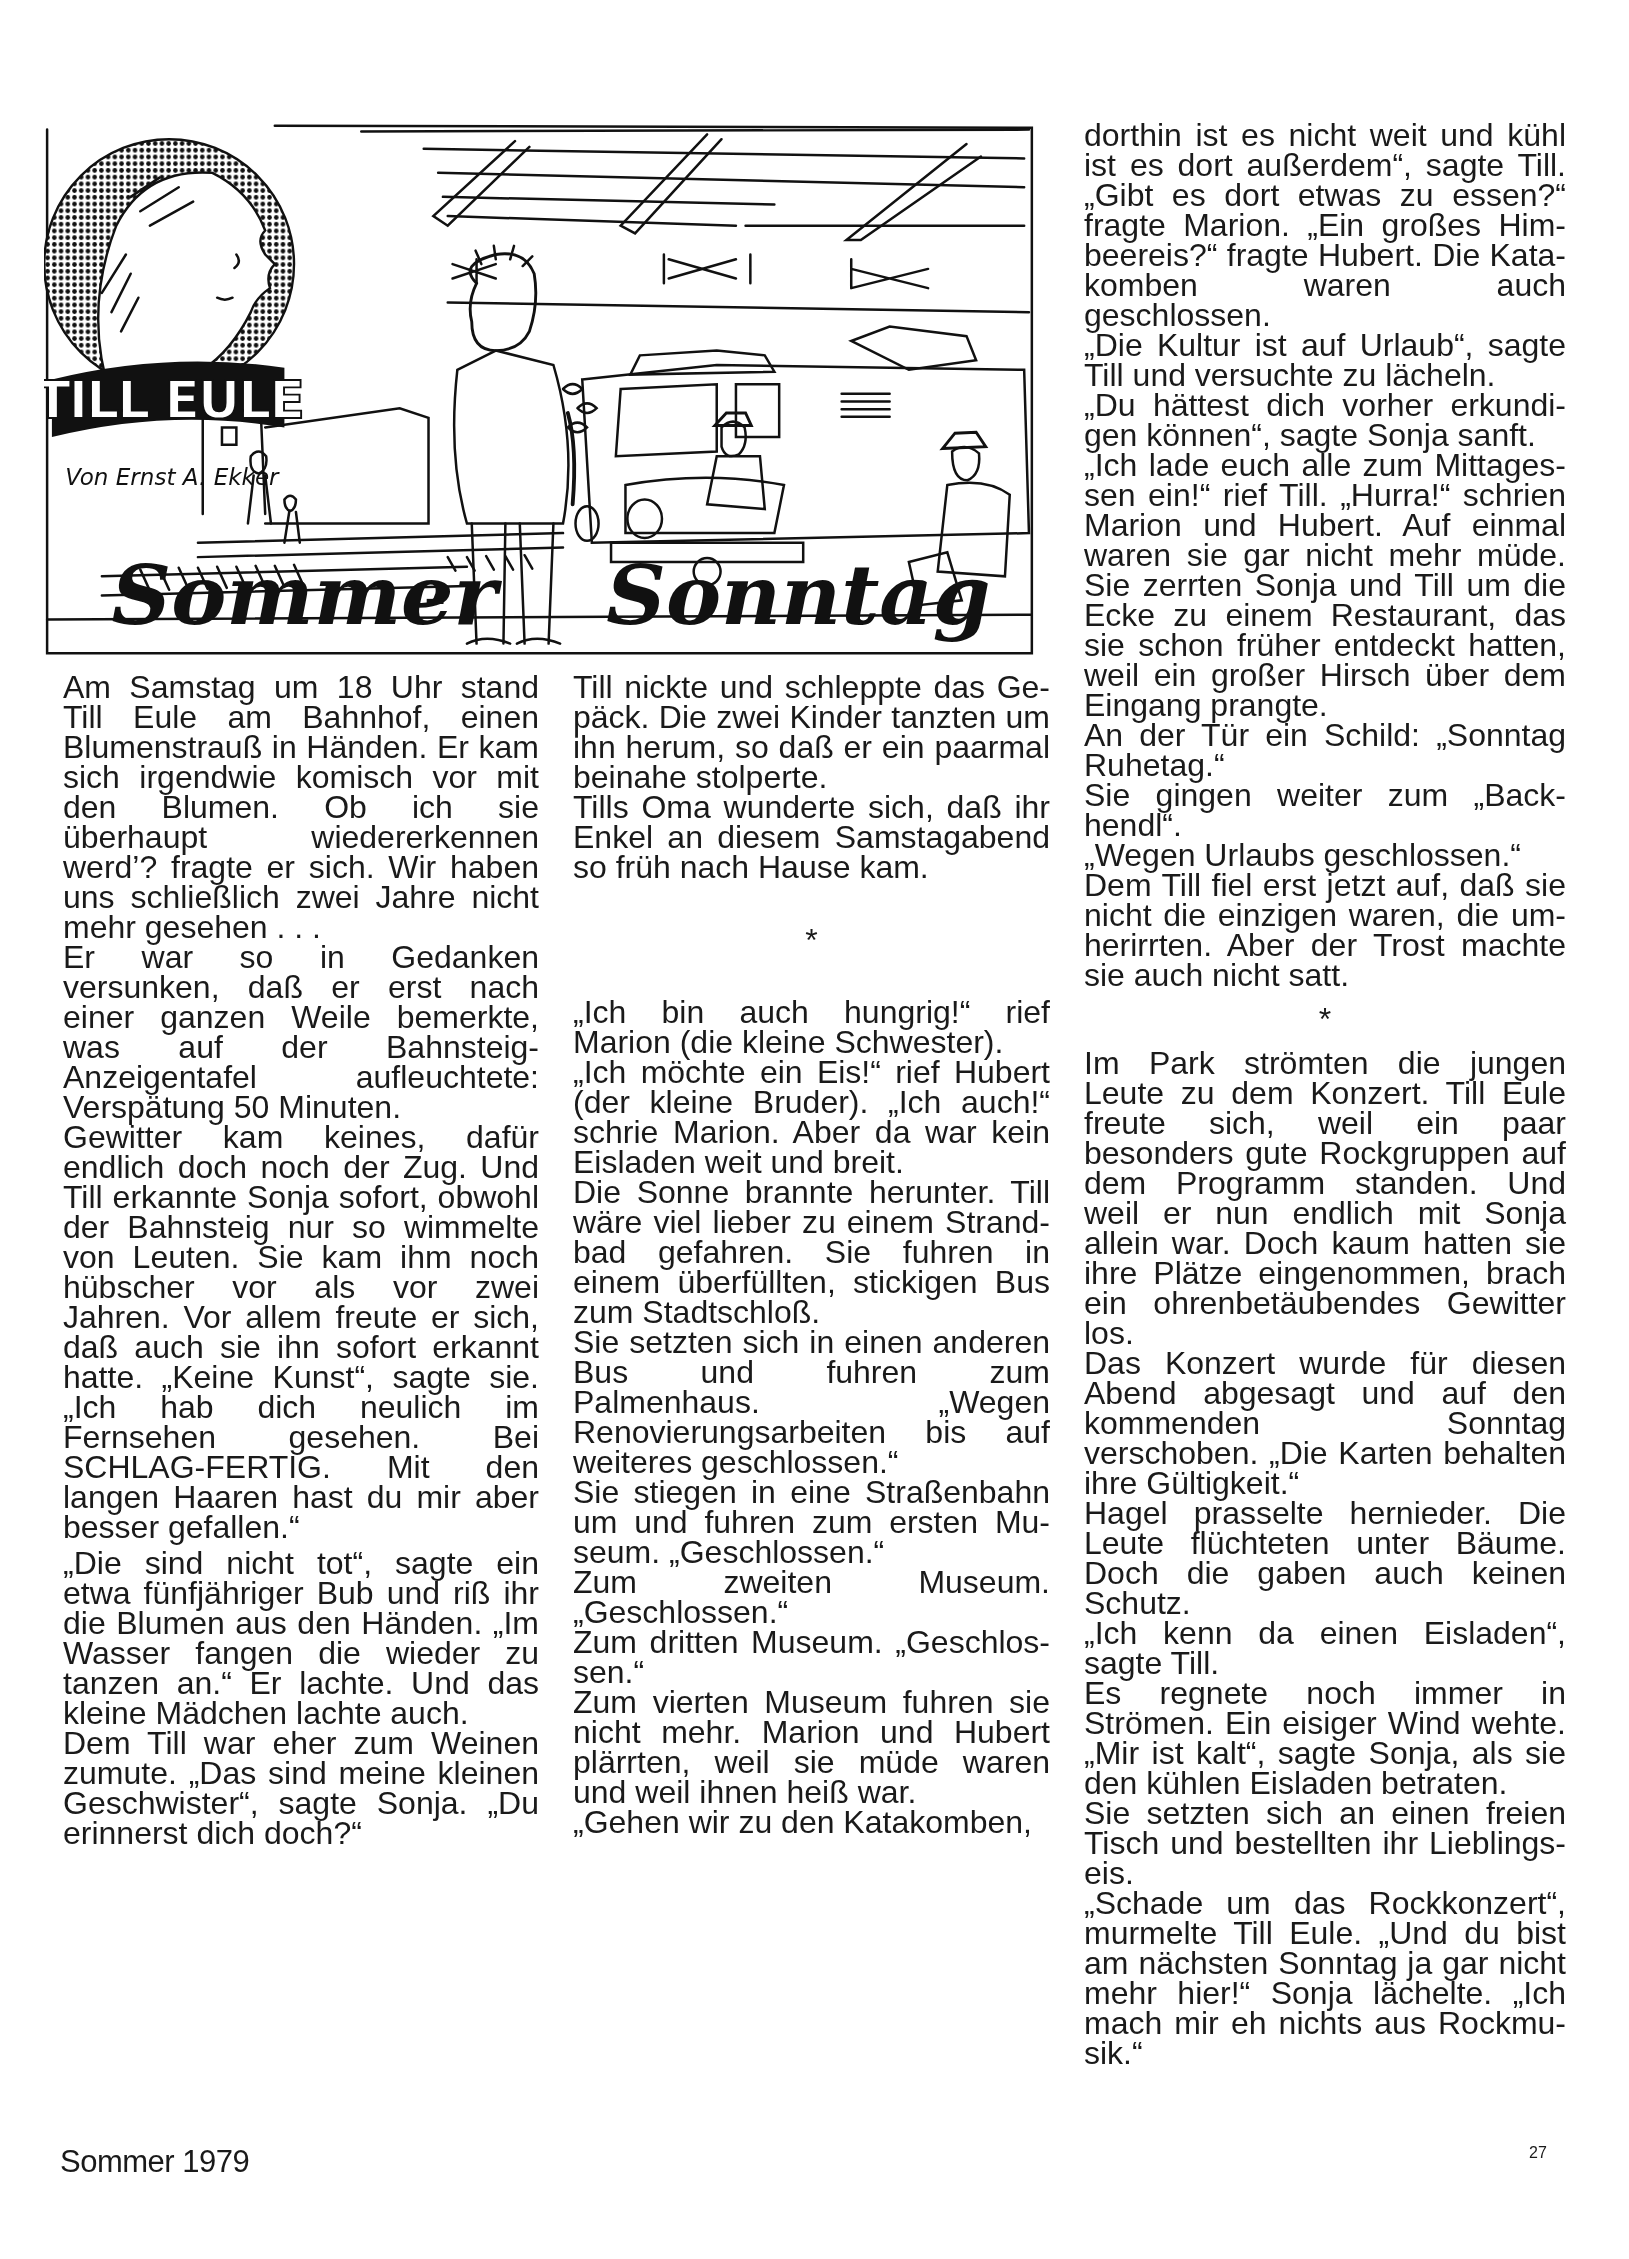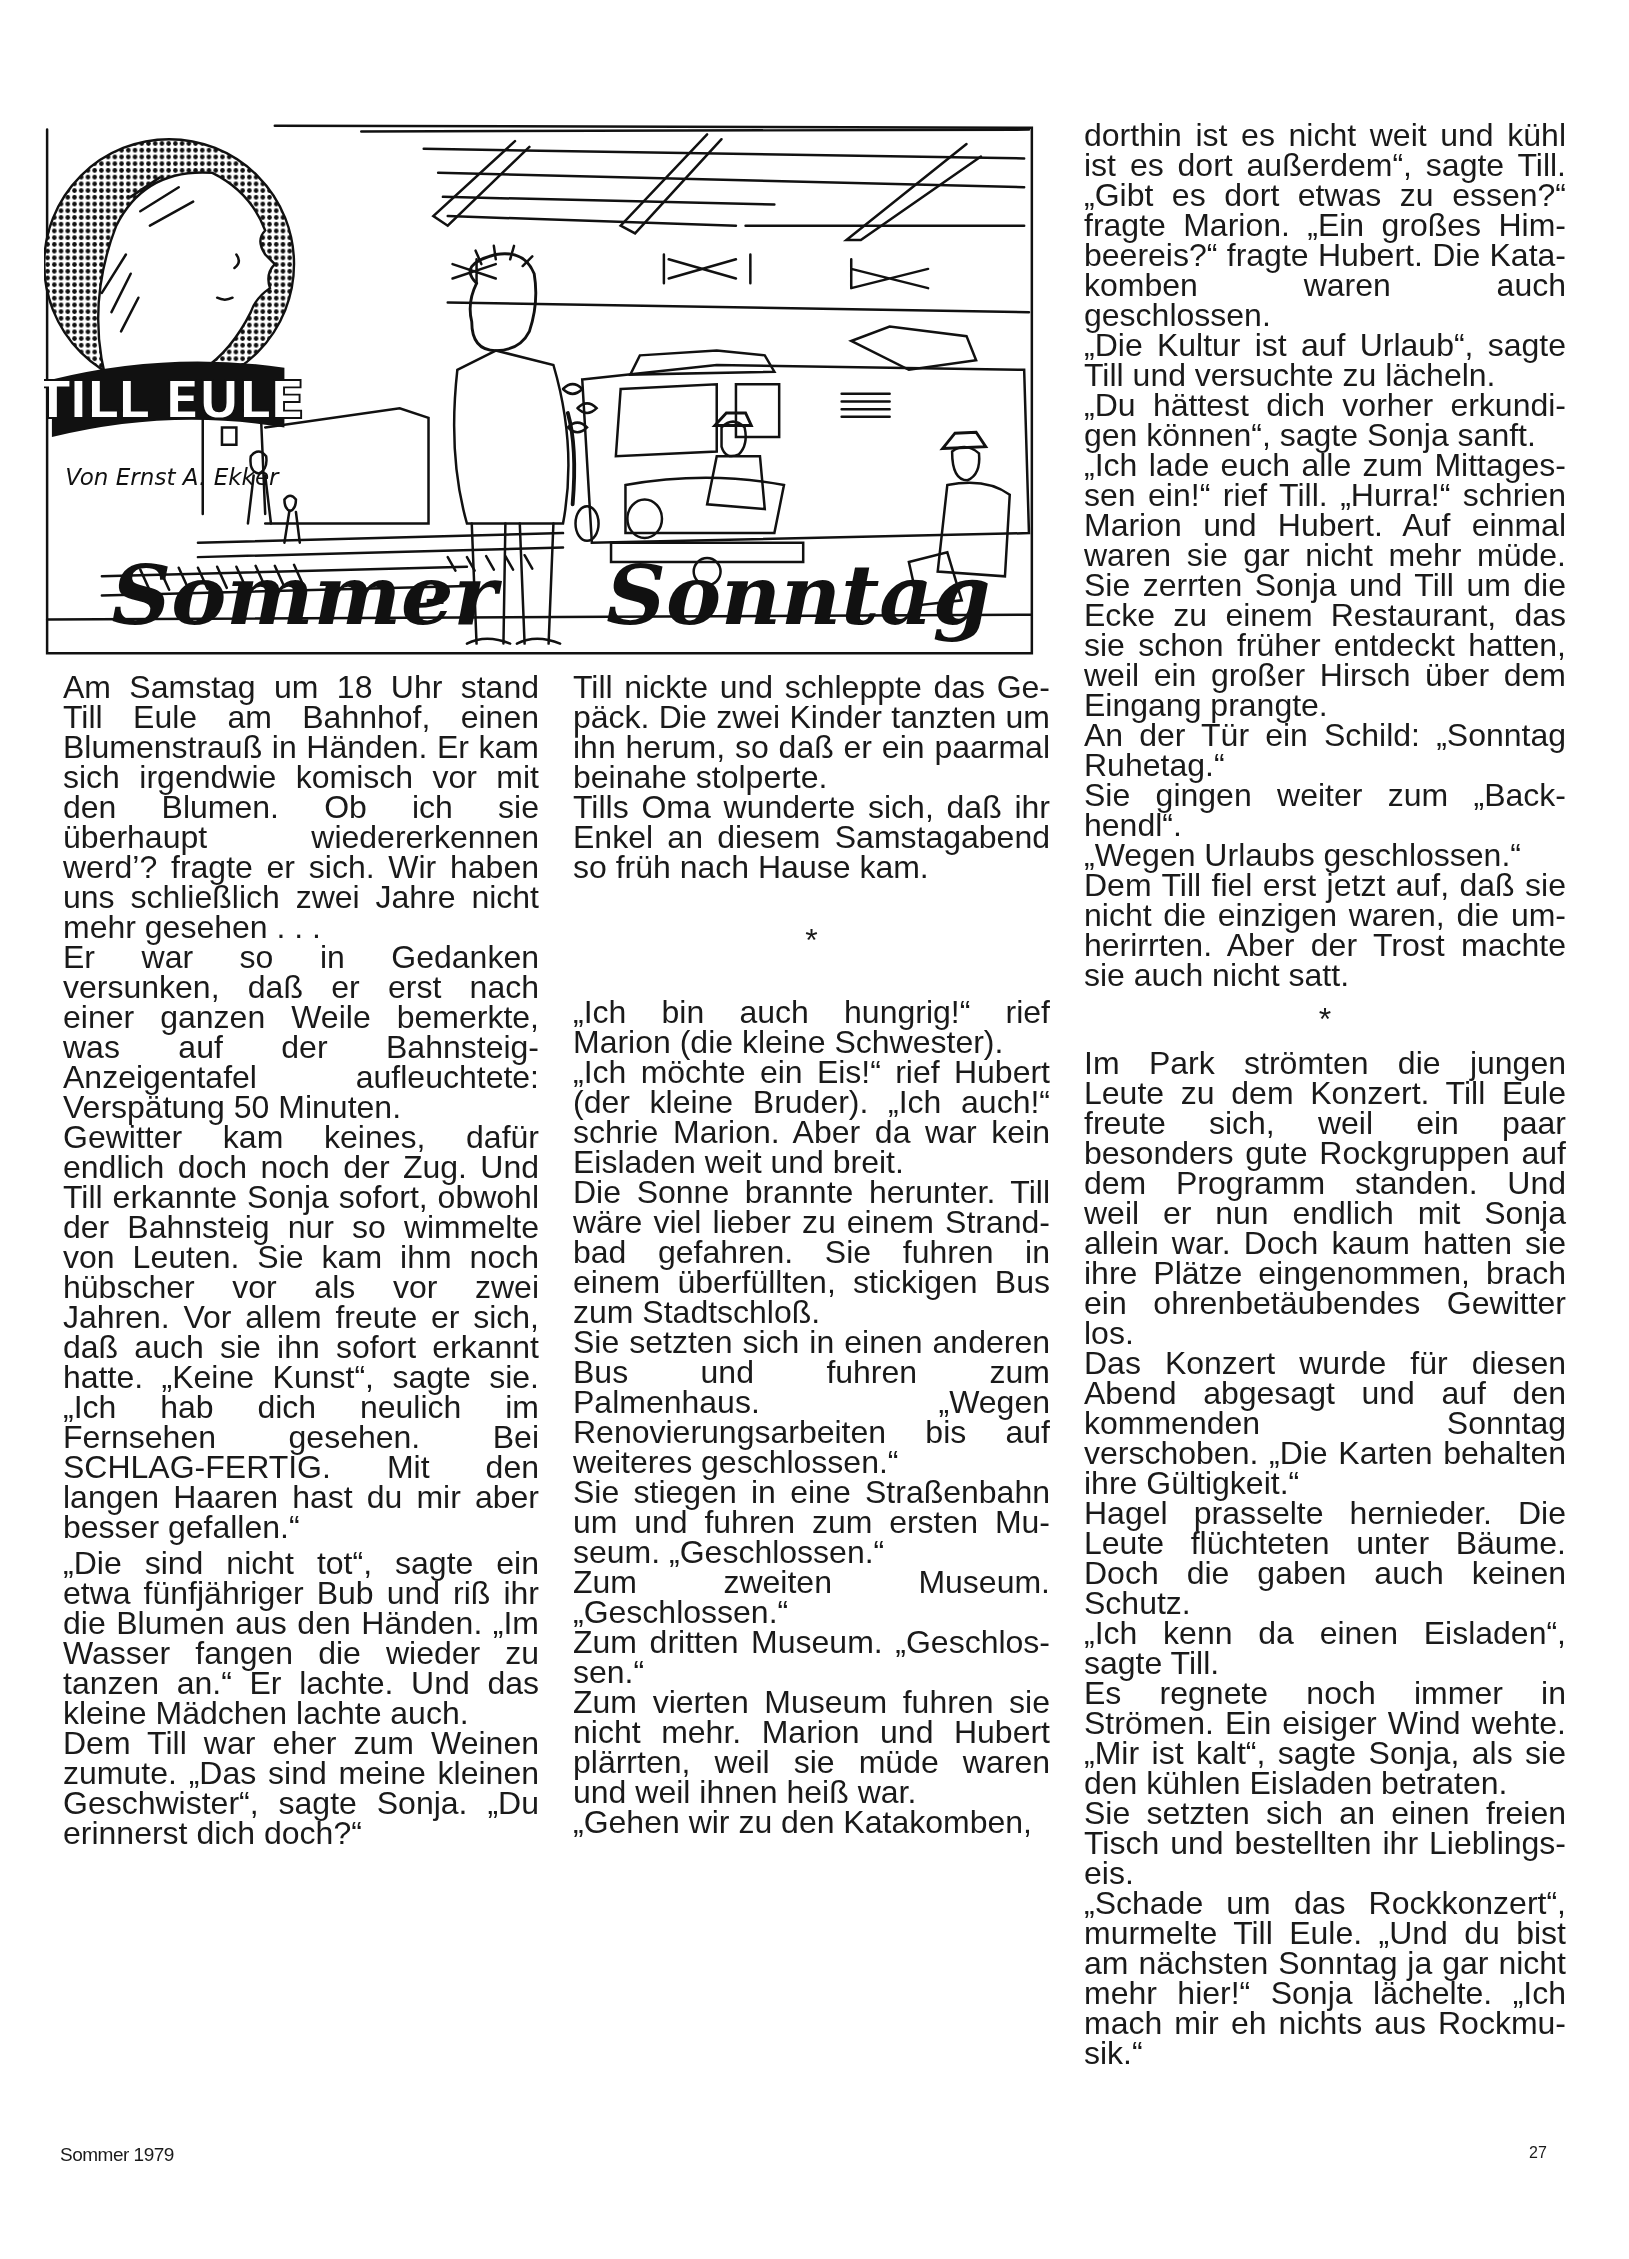--- a/index.html
+++ b/index.html
@@ -8,21 +8,21 @@
   .col { position: absolute; font-size: 32px; line-height: 30px; }
   .col p { margin: 0; text-align: justify; text-align-last: left; hyphens: manual; }
   .col .star { text-align: center; text-align-last: center; }
   #col1 { left: 63px; top: 672px; width: 476px; }
   #col2 { left: 573px; top: 672px; width: 477px; }
   #col3 { left: 1084px; top: 120px; width: 482px; }
   .gap-s { height: 5.8px; }
   .star-mid { height: 115px; display:flex; align-items:center; justify-content:center; }
   .star-right { height: 58px; display:flex; align-items:center; justify-content:center; }
   #illustration { position: absolute; left: 44px; top: 120px; width: 990px; height: 538px; }
-  #footer-left { position: absolute; left: 60px; top: 2144px; font-size: 19px; font-family: "Liberation Sans", sans-serif; letter-spacing: -0.5px; }
+  #footer-left { position: absolute; left: 60px; top: 2144px; font-size: 31px; font-family: "Liberation Sans", sans-serif; letter-spacing: -0.5px; }
   #footer-right { position: absolute; left: 1529px; top: 2144px; font-size: 16px; font-family: "Liberation Sans", sans-serif; }
 </style>
 </head>
 <body>
 
 <div id="illustration">
   <svg width="990" height="538" viewBox="0 0 1030 560" xmlns="http://www.w3.org/2000/svg">
     <defs>
       <pattern id="dots" width="7" height="7" patternUnits="userSpaceOnUse">
         <rect width="7" height="7" fill="#fff"></rect>

